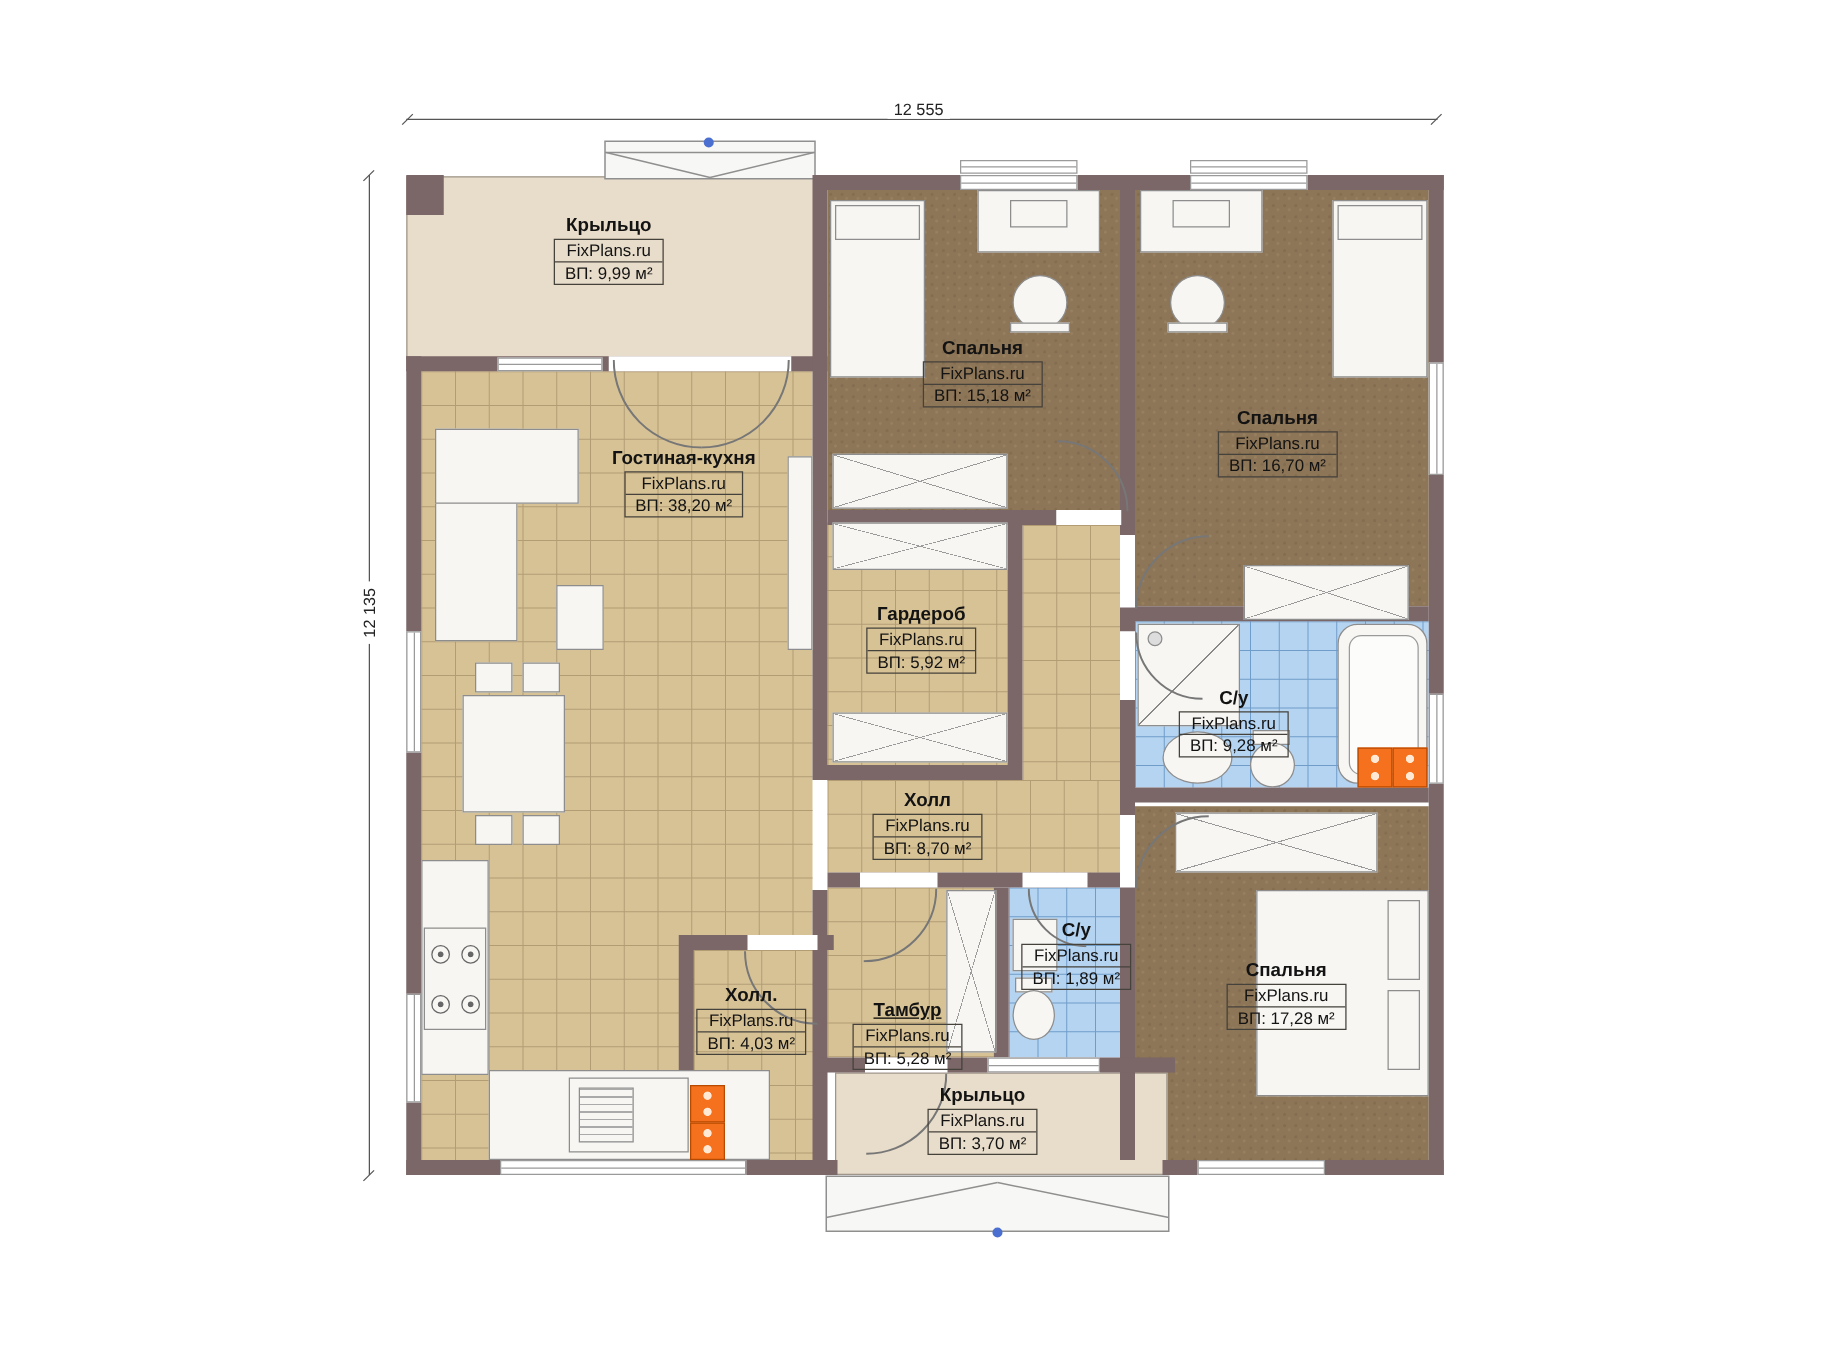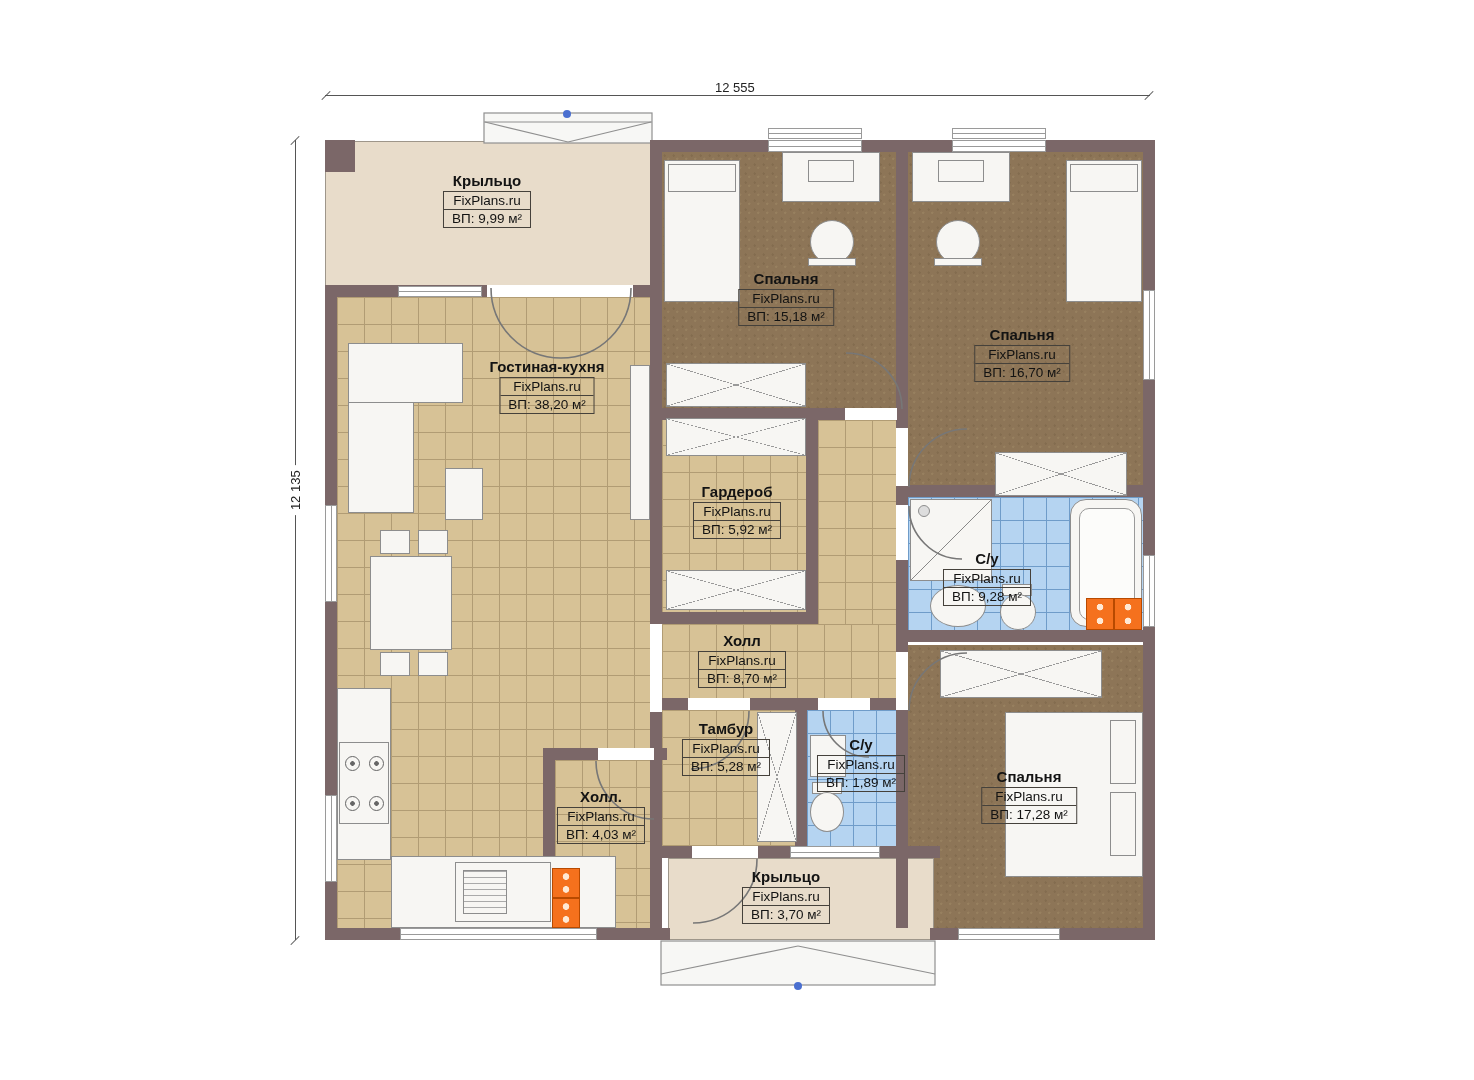--- a/index.html
+++ b/index.html
@@ -277,21 +277,21 @@
   <div class="rlabel" style="left:987px;top:550px;">
     <div class="rname">С/у</div>
     <div class="lbox"><div class="lrow">FixPlans.ru</div>
     <div class="lrow">ВП: 9,28 м²</div></div>
   </div>
   <div class="rlabel" style="left:742px;top:632px;">
     <div class="rname">Холл</div>
     <div class="lbox"><div class="lrow">FixPlans.ru</div>
     <div class="lrow">ВП: 8,70 м²</div></div>
   </div>
-  <div class="rlabel" style="left:726px;top:720px;">
+  <div class="rlabel" style="left:726px;top:800px;text-decoration:underline;">
     <div class="rname">Тамбур</div>
     <div class="lbox"><div class="lrow">FixPlans.ru</div>
     <div class="lrow">ВП: 5,28 м²</div></div>
   </div>
   <div class="rlabel" style="left:601px;top:788px;">
     <div class="rname">Холл.</div>
     <div class="lbox"><div class="lrow">FixPlans.ru</div>
     <div class="lrow">ВП: 4,03 м²</div></div>
   </div>
   <div class="rlabel" style="left:861px;top:736px;">

